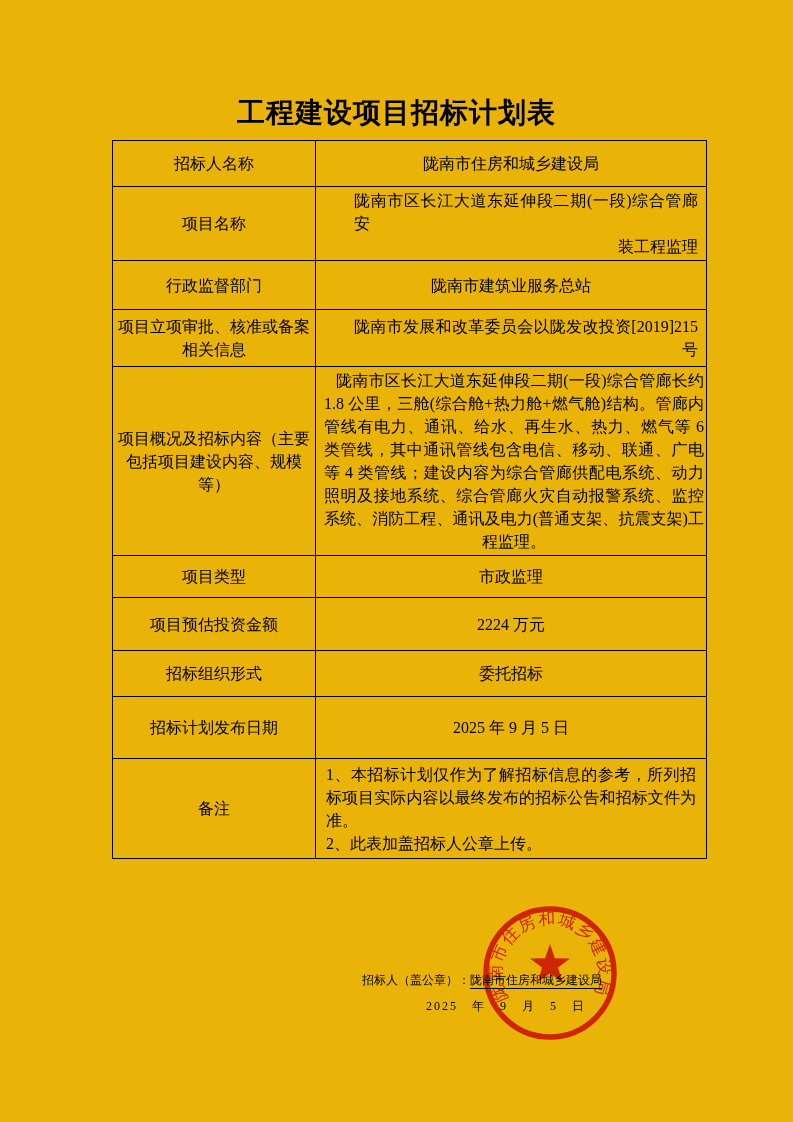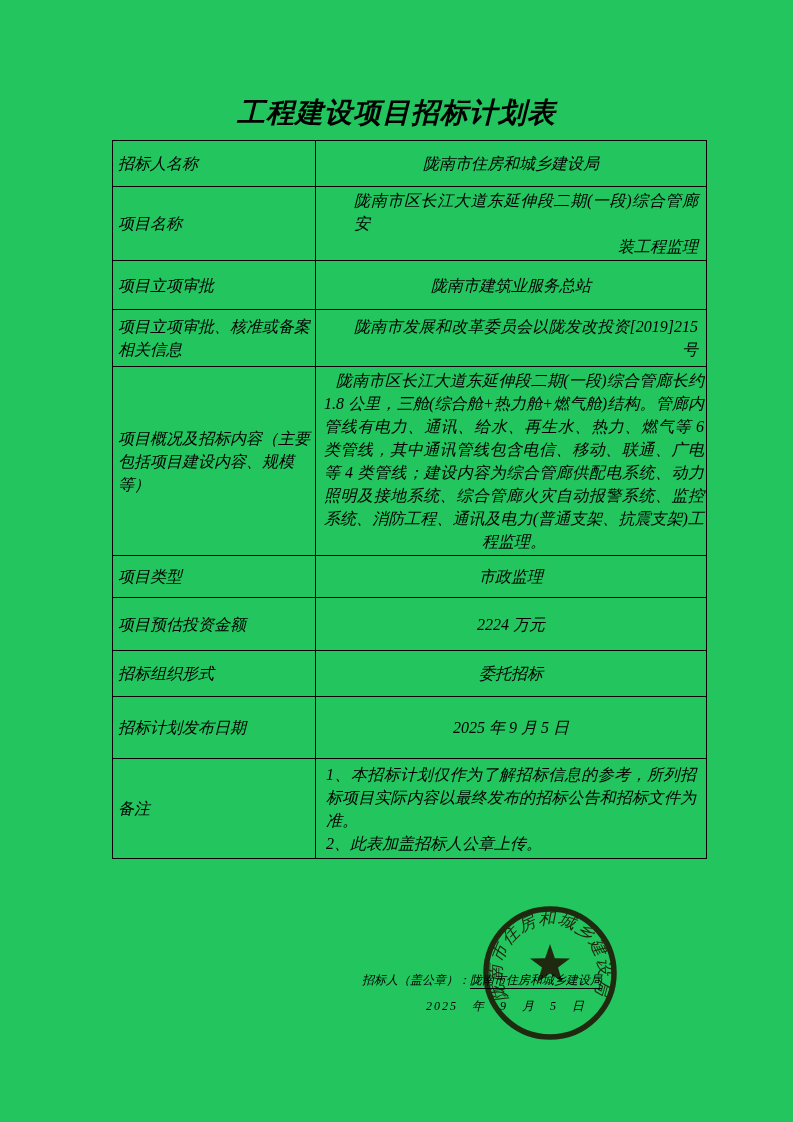--- a/index.html
+++ b/index.html
@@ -1,32 +1,32 @@
 <!DOCTYPE html>
 <html><head>
 <meta charset="utf-8">
 <style>
   html,body{margin:0;padding:0;background:#ffffff;}
   .page{
-    position:relative;width:793px;height:1122px;background:#22c55e;
-    font-family:"Liberation Serif","DejaVu Serif",serif;color:#000;overflow:hidden;font-style:italic;
+    position:relative;width:793px;height:1122px;background:#eab308;
+    font-family:"Liberation Serif","DejaVu Serif",serif;color:#000;overflow:hidden;
   }
   .doc-title{
     position:absolute;top:97px;left:0;width:100%;text-align:center;
     font-size:28px;font-weight:bold;letter-spacing:1px;line-height:32px;
   }
   table.bid-table{
     position:absolute;left:112px;top:140px;width:566px;
     border-collapse:collapse;table-layout:fixed;
   }
   table.bid-table td{
     border:1.5px solid #000;font-size:16px;line-height:23px;
     vertical-align:middle;overflow:hidden;
   }
-  td.label{width:192px;text-align:left;padding:2px 5px;}
+  td.label{width:192px;text-align:center;padding:2px 5px;}
   td.value{width:374px;text-align:center;padding:2px 8px;}
   td.value .fill{text-align:justify;text-align-last:justify;margin-left:30px;}
   td.value .cline{text-align:right;}
   td.value.desc{
     text-align:justify;text-align-last:center;
     padding:2px 2px 2px 8px;text-indent:12px;
   }
   td.value.remark{text-align:left;padding:2px 10px;}
   td.value.remark div{text-align:justify;}
   .r1{height:46px}.r2{height:50px}.r3{height:49px}.r4{height:57px}
@@ -54,21 +54,21 @@
         <td class="value">陇南市住房和城乡建设局</td>
       </tr>
       <tr class="r2">
         <td class="label">项目名称</td>
         <td class="value">
           <div class="fill">陇南市区长江大道东延伸段二期(一段)综合管廊安</div>
           <div class="cline">装工程监理</div>
         </td>
       </tr>
       <tr class="r3">
-        <td class="label">项目立项审批</td>
+        <td class="label">行政监督部门</td>
         <td class="value">陇南市建筑业服务总站</td>
       </tr>
       <tr class="r4">
         <td class="label">项目立项审批、核准或备案相关信息</td>
         <td class="value">
           <div class="fill">陇南市发展和改革委员会以陇发改投资[2019]215</div>
           <div class="cline">号</div>
         </td>
       </tr>
       <tr class="r5">

